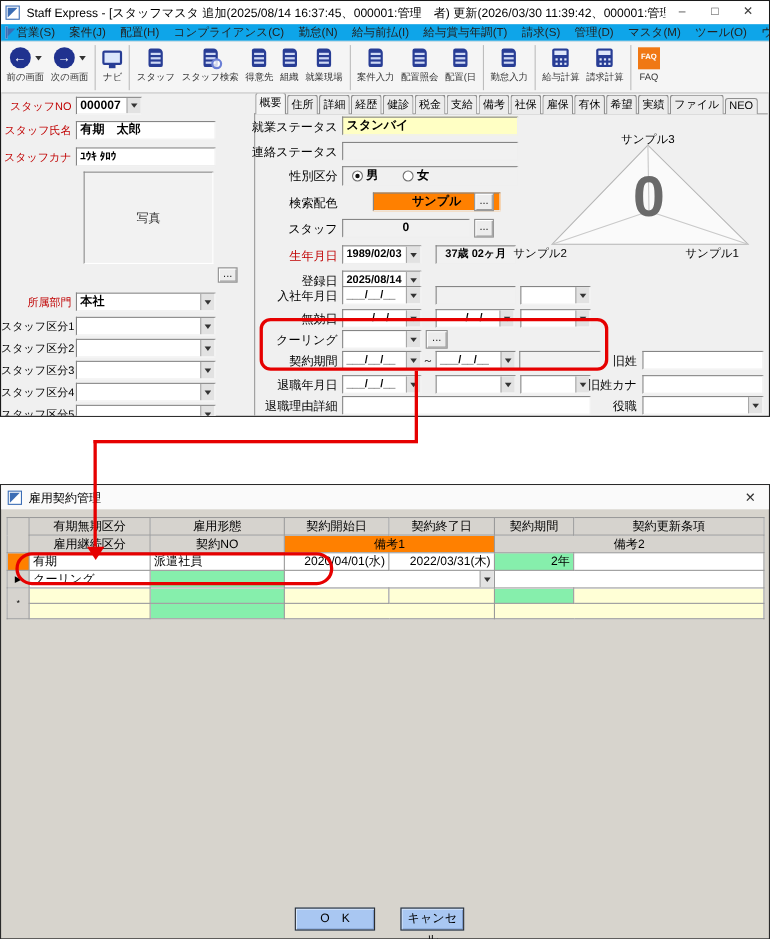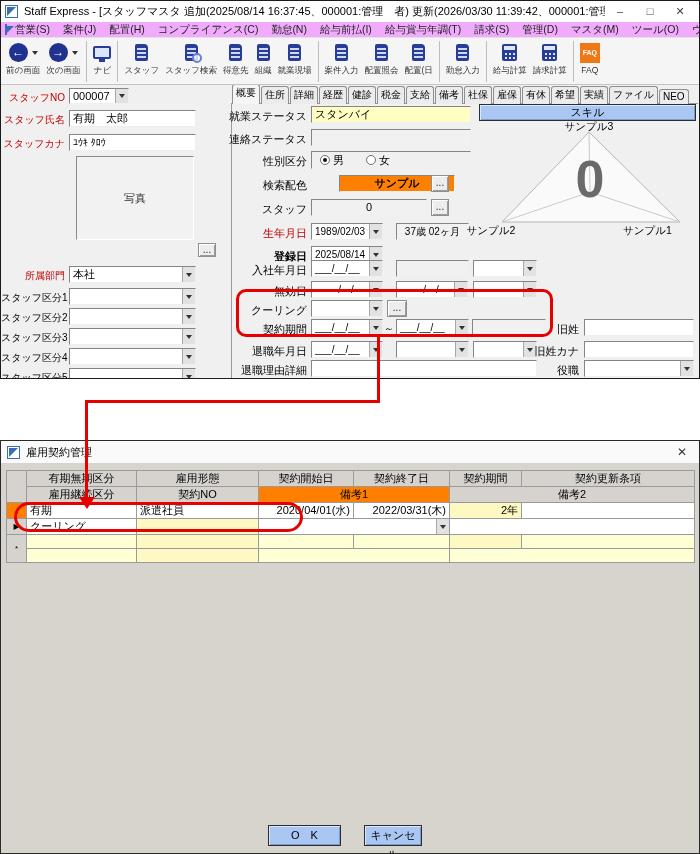--- a/index.html
+++ b/index.html
@@ -10,21 +10,21 @@
   #mainwin { position:absolute; left:0; top:0; width:700px; height:379px;
              border:1px solid #1a1a1a; background:#f0f0f0; }
   .titlebar { height:21px; background:#ffffff; display:flex; align-items:center; padding:0 4px; }
   .appicon { width:13px; height:13px; background:#fff; border:1px solid #3b6db5; position:relative; flex:0 0 auto; }
   .appicon::after { content:""; position:absolute; left:1px; top:1px; width:0; height:0;
                     border-top:9px solid #3b6db5; border-right:9px solid transparent; }
   .title-text { font-size:11px; color:#000; margin-left:6px; white-space:nowrap; overflow:hidden; flex:1 1 auto; }
   .wbtns { display:flex; flex:0 0 auto; }
   .wbtn { width:30px; height:19px; font-size:11px; color:#444; text-align:center; line-height:19px; }
 
-  .menubar { height:16px; background:#f0abfc; border-bottom:1px solid #e3e3e3; display:flex; align-items:center; padding:0 4px; }
+  .menubar { height:16px; background:#0ea5e9; border-bottom:1px solid #e3e3e3; display:flex; align-items:center; padding:0 4px; }
   .mini-icon { width:11px; height:11px; background:#fff; border:1px solid #3b6db5; position:relative; margin-right:8px; }
   .mini-icon::after { content:""; position:absolute; left:1px; top:1px; width:0; height:0;
                       border-top:7px solid #3b6db5; border-right:7px solid transparent; }
   .mi { font-size:10.5px; color:#222; margin-right:13px; white-space:nowrap; }
   .menusp { flex:1; }
 
   .toolbar { height:47px; background:#f5f5f5; border-bottom:1px solid #c4c4c4; display:flex; align-items:stretch; padding:1px 2px 0; }
   .tbtn { display:flex; flex-direction:column; align-items:center; justify-content:flex-start; padding:2px 3px 0; }
   .tico { height:23px; display:flex; align-items:center; justify-content:center; }
   .tlabel { font-size:8.5px; color:#333; white-space:nowrap; margin-top:1px; }
@@ -46,21 +46,21 @@
                      box-shadow:4px 0 0 #dfe7fa, 8px 0 0 #dfe7fa, 0 4px 0 #dfe7fa, 4px 4px 0 #dfe7fa, 8px 4px 0 #dfe7fa; }
   .ico-faq { width:20px; height:20px; background:#f07814; color:#fff; font-size:7px; font-weight:bold;
              display:inline-flex; align-items:center; justify-content:center; }
 
   
   .work { position:relative; height:293px; overflow:hidden; }
   .lbl { position:absolute; font-size:10px; color:#000; white-space:nowrap; text-align:right; line-height:14px; }
   .red { color:#c00000; }
   .box { position:absolute; height:17px; background:#fff; border:1px solid #858585;
          border-right-color:#efefef; border-bottom-color:#efefef;
-         font-size:11px; line-height:15px; padding:0 3px; overflow:hidden; white-space:nowrap; }
+         font-size:11px; line-height:15px; padding:0 3px; overflow:hidden; white-space:nowrap;font-weight:bold; }
   .grayb { background:#f1f1f1; }
   .yellowb { background:#ffffc4; }
   .combo { padding-right:15px; }
   .cbtn { position:absolute; top:0; right:0; width:13px; height:15px; background:#e2e2e2;
           border-left:1px solid #a8a8a8; display:flex; align-items:center; justify-content:center; }
   .tri { width:0; height:0; border-left:3px solid transparent; border-right:3px solid transparent; border-top:4px solid #333; }
   .btn3d { position:absolute; background:#ededed; border:1px solid #8f8f8f;
            box-shadow:inset 1px 1px 0 #fff, inset -1px -1px 0 #9c9c9c;
            font-size:10px; text-align:center; color:#222; }
   .photo { position:absolute; left:75px; top:71px; width:118px; height:84px; background:#f2f2f2;
@@ -92,21 +92,21 @@
 
   #contract-table { position:absolute; left:5px; top:29px; border-collapse:collapse; table-layout:fixed;
                     font-size:11px; background:#fff; }
   #contract-table td { border:1px solid #9a9a9a; padding:0 3px; height:14px; overflow:hidden; white-space:nowrap; }
   .hd { background:#d6d3ce; text-align:center; padding:0 !important; }
   .b1 { background:#ff8000 !important; }
   .selcol { background:#d6d3ce; padding:0 !important; text-align:center; }
   .selA { background:#ff8000 !important; }
   .marker { font-size:8px; line-height:14px; color:#000; }
   .num { text-align:right; }
-  .grayc { background:#fef9c3; }
+  .grayc { background:#86efac; }
   .yc { background:#ffffd6; }
   .cellcombo { position:relative; padding-right:16px !important; }
   .cellcombo .cbtn { height:100%; }
 
   .bluebtn { position:absolute; height:21px; background:#a9c7f2; border:1px solid #2d2d2d;
              box-shadow:inset 1px 1px 0 #d8e7fb, inset -1px -1px 0 #7d9bcd;
              font-size:11px; text-align:center; line-height:19px; }
 
   
   .anno { position:absolute; z-index:30; pointer-events:none; }
@@ -324,21 +324,20 @@
         <div class="tab">雇保</div>
         <div class="tab">有休</div>
         <div class="tab">希望</div>
         <div class="tab">実績</div>
         <div class="tab">ファイル</div>
         <div class="tab">NEO</div>
       </div>
 
       <div class="lbl" style="left:178px;top:24px;width:128px;font-size:11px;">就業ステータス</div>
       <div class="box yellowb" style="left:310px;top:21px;width:160px;">スタンバイ</div>
-      <div class="skillbtn">スキル</div>
 
       <div class="lbl" style="left:178px;top:47px;width:128px;font-size:11px;">連絡ステータス</div>
       <div class="box grayb" style="left:310px;top:44px;width:160px;"></div>
 
       <div class="lbl" style="left:178px;top:69px;width:128px;font-size:11px;">性別区分</div>
       <div class="box grayb" style="left:310px;top:66px;width:160px;height:18px;background:#f0f0f0;display:flex;align-items:center;padding-left:8px;">
         <span class="radio sel">
             <span class="circ"></span>
             <span>男</span>
           </span>
@@ -358,21 +357,21 @@
 
       <div class="lbl red" style="left:178px;top:141px;width:128px;font-size:11px;">生年月日</div>
       <div class="box combo" style="left:310px;top:138px;width:72px;font-size:10px;">
         <span>1989/02/03</span>
         <span class="cbtn">
             <span class="tri"></span>
           </span>
       </div>
       <div class="box grayb" style="left:395px;top:138px;width:73px;text-align:center;font-size:10px;">37歳 02ヶ月</div>
 
-      <div class="lbl" style="left:178px;top:164px;width:128px;font-size:11px;font-weight:bold;">登録日</div>
+      <div class="lbl" style="left:178px;top:164px;width:128px;font-size:11px;">登録日</div>
       <div class="box combo" style="left:310px;top:161px;width:72px;font-size:10px;">
         <span>2025/08/14</span>
         <span class="cbtn">
             <span class="tri"></span>
           </span>
       </div>
 
       <div class="lbl" style="left:178px;top:178px;width:128px;font-size:11px;">入社年月日</div>
       <div class="box combo" style="left:310px;top:175px;width:72px;font-size:10px;">
         <span>___/__/__</span>

